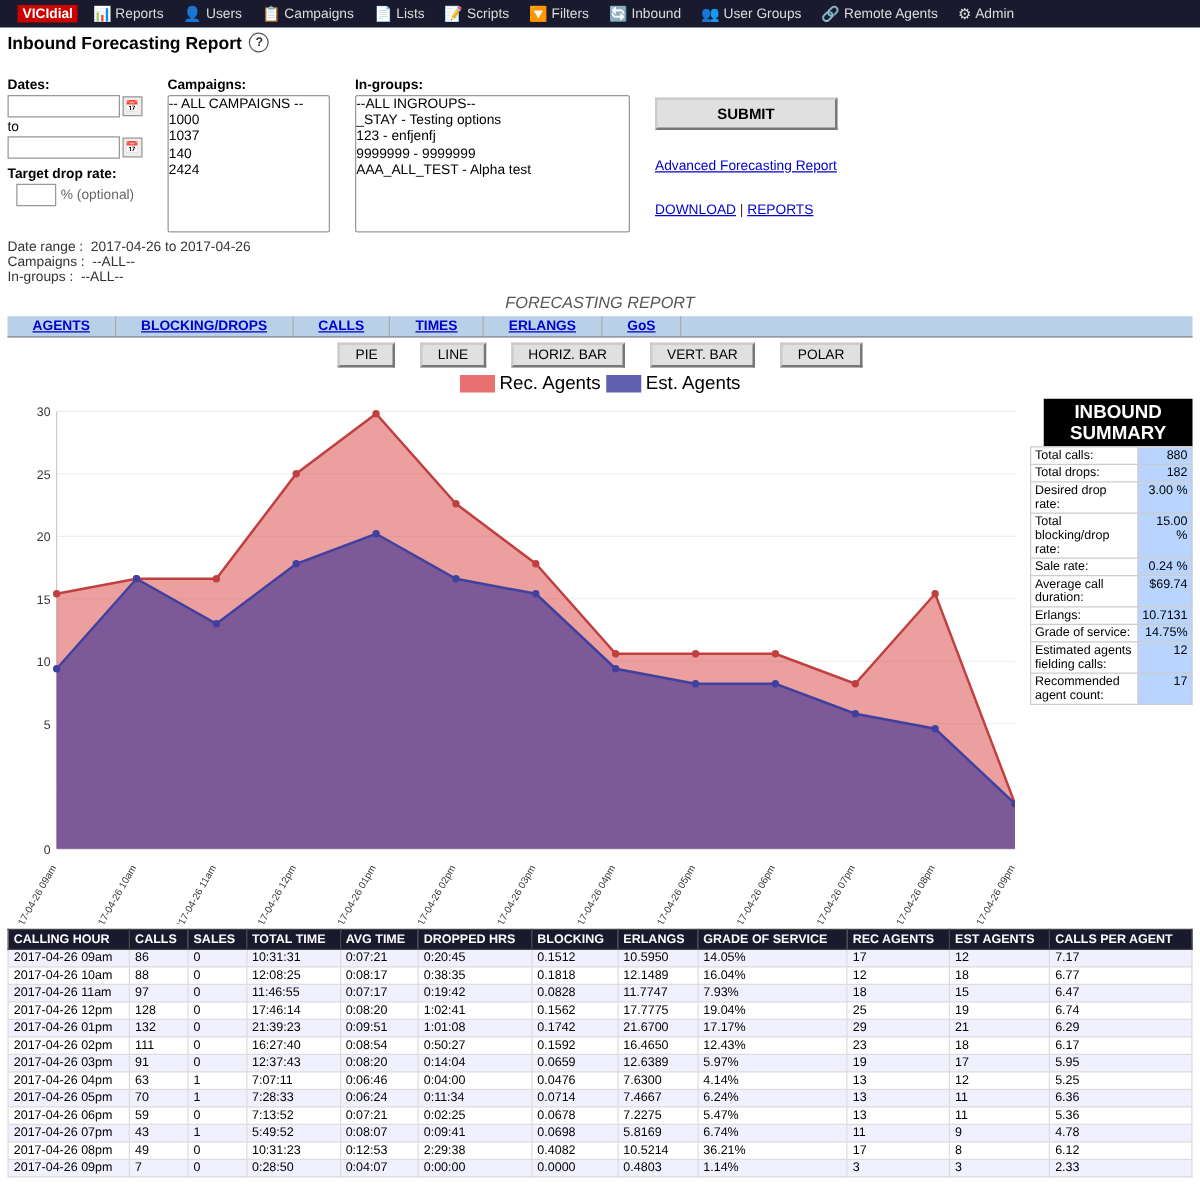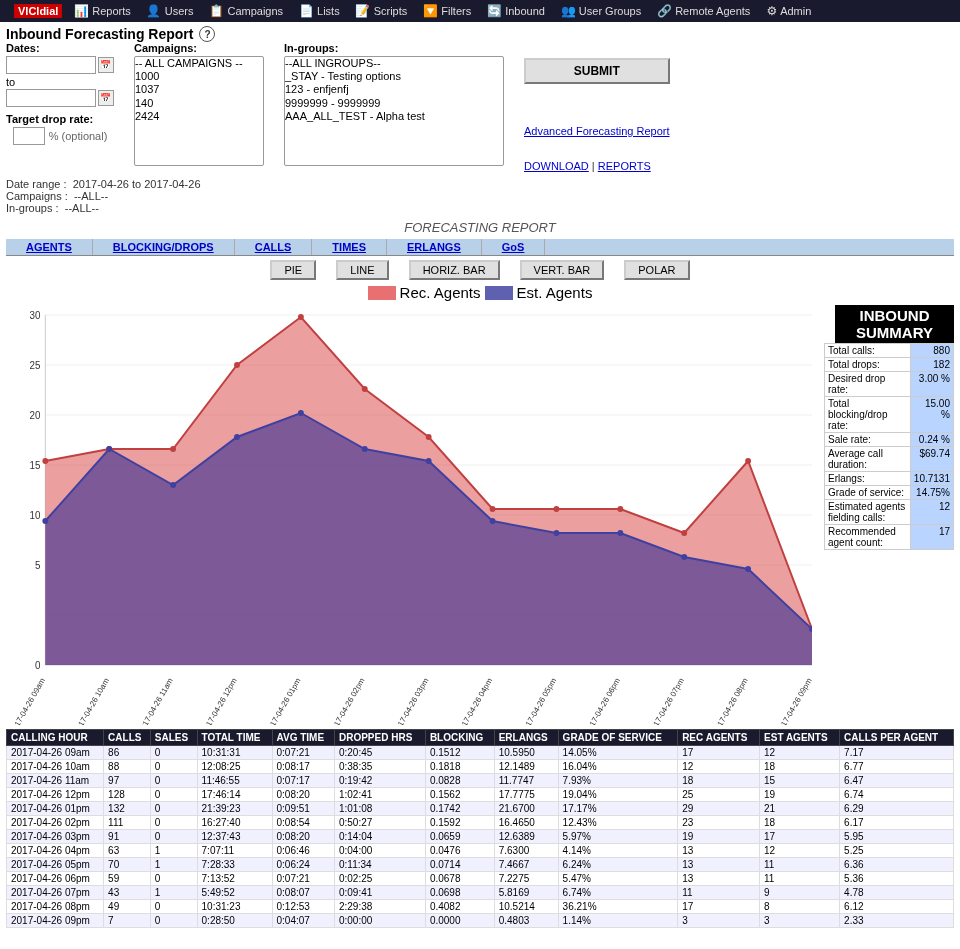--- a/index.html
+++ b/index.html
@@ -35,21 +35,21 @@
 
     
     .page { padding: 4px 6px; }
 
     .page-title {
       font-size: 14px;
       font-weight: bold;
       display: flex;
       align-items: center;
       gap: 6px;
-      margin-bottom: 0;
+      margin-bottom: 20px;
     }
     .help-icon {
       display: inline-flex;
       align-items: center;
       justify-content: center;
       width: 16px; height: 16px;
       border-radius: 50%;
       border: 1px solid #555;
       font-size: 10px;
       cursor: pointer;
@@ -103,21 +103,21 @@
 
     
     .submit-btn {
       background: #e0e0e0;
       border: 2px outset #ccc;
       padding: 4px 16px;
       font-size: 12px;
       cursor: pointer;
       font-weight: bold;
     }
-    .link-blue { color: #00c; text-decoration: underline; cursor: pointer; margin-top: 18px; }
+    .link-blue { color: #00c; text-decoration: underline; cursor: pointer; }
     .link-sep { color: #333; }
 
     
     .info-section {
       font-size: 11px;
       margin-bottom: 6px;
       color: #333;
     }
     .info-section span { display: inline-block; }
 

